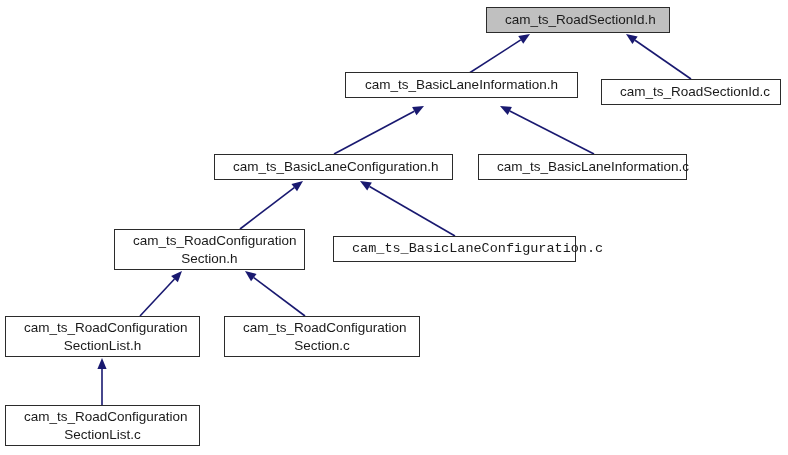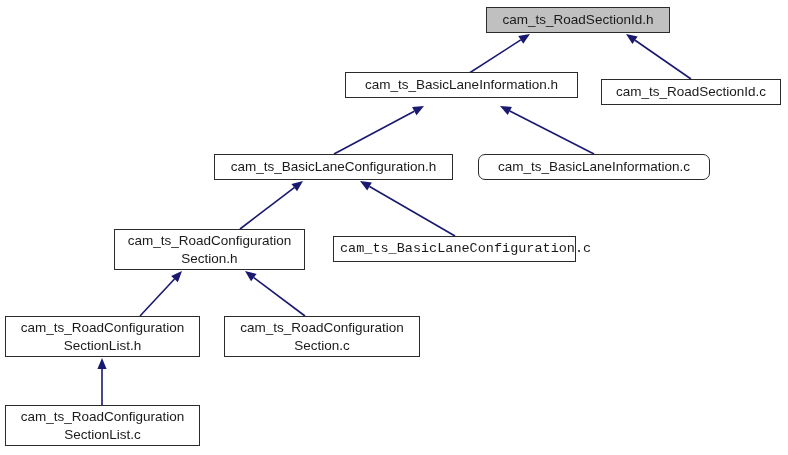--- a/index.html
+++ b/index.html
@@ -39,21 +39,21 @@
     white-space: pre-line;
     z-index: 2;
   }
   .node.root {
     background: #c0c0c0;
     border-color: #2b2b2b;
   }
   .node-label {
     display: block;
     width: 100%;
-    padding: 0 6px;
+    padding: 0 18px;
     box-sizing: border-box;
   }
 </style>
 </head>
 <body>
 
 <div id="graph">
   <svg id="edge-layer" viewBox="0 0 788 455" width="788" height="455">
       <line x1="460" y1="79" x2="520.7470367708579" y2="39.948333504448485" stroke="#191970" stroke-width="1.6"></line>
       <polygon points="530,34 523.2345216909,43.81775449118063 518.2595518508158,36.07891251771634" fill="#191970"></polygon>
@@ -72,21 +72,21 @@
       <line x1="305" y1="316" x2="253.8" y2="277.6" stroke="#191970" stroke-width="1.6"></line>
       <polygon points="245,271 256.56,273.92 251.04000000000002,281.28000000000003" fill="#191970"></polygon>
       <line x1="102" y1="405" x2="102" y2="369" stroke="#191970" stroke-width="1.6"></line>
       <polygon points="102,358 106.6,369 97.4,369" fill="#191970"></polygon>
     </svg>
   <div id="node-layer">
       <div class="node root" style="left: 486px; top: 7px; width: 184px; height: 26px;"><span class="node-label">cam_ts_RoadSectionId.h</span></div>
       <div class="node" style="left: 345px; top: 72px; width: 233px; height: 26px;"><span class="node-label">cam_ts_BasicLaneInformation.h</span></div>
       <div class="node" style="left: 601px; top: 79px; width: 180px; height: 26px;"><span class="node-label">cam_ts_RoadSectionId.c</span></div>
       <div class="node" style="left: 214px; top: 154px; width: 239px; height: 26px; justify-content: flex-end;"><span class="node-label">cam_ts_BasicLaneConfiguration.h</span></div>
-      <div class="node" style="left: 478px; top: 154px; width: 232px; height: 26px; border-radius: 7px;"><span class="node-label">cam_ts_BasicLaneInformation.c</span></div>
+      <div class="node" style="left: 478px; top: 154px; width: 209px; height: 26px;"><span class="node-label">cam_ts_BasicLaneInformation.c</span></div>
       <div class="node" style="left: 114px; top: 229px; width: 191px; height: 41px;"><span class="node-label">cam_ts_RoadConfiguration
 Section.h</span></div>
       <div class="node" style="left: 333px; top: 236px; width: 243px; height: 26px; font-family: Liberation Mono, monospace;"><span class="node-label">cam_ts_BasicLaneConfiguration.c</span></div>
       <div class="node" style="left: 5px; top: 316px; width: 195px; height: 41px;"><span class="node-label">cam_ts_RoadConfiguration
 SectionList.h</span></div>
       <div class="node" style="left: 224px; top: 316px; width: 196px; height: 41px;"><span class="node-label">cam_ts_RoadConfiguration
 Section.c</span></div>
       <div class="node" style="left: 5px; top: 405px; width: 195px; height: 41px;"><span class="node-label">cam_ts_RoadConfiguration
 SectionList.c</span></div>
     </div>

